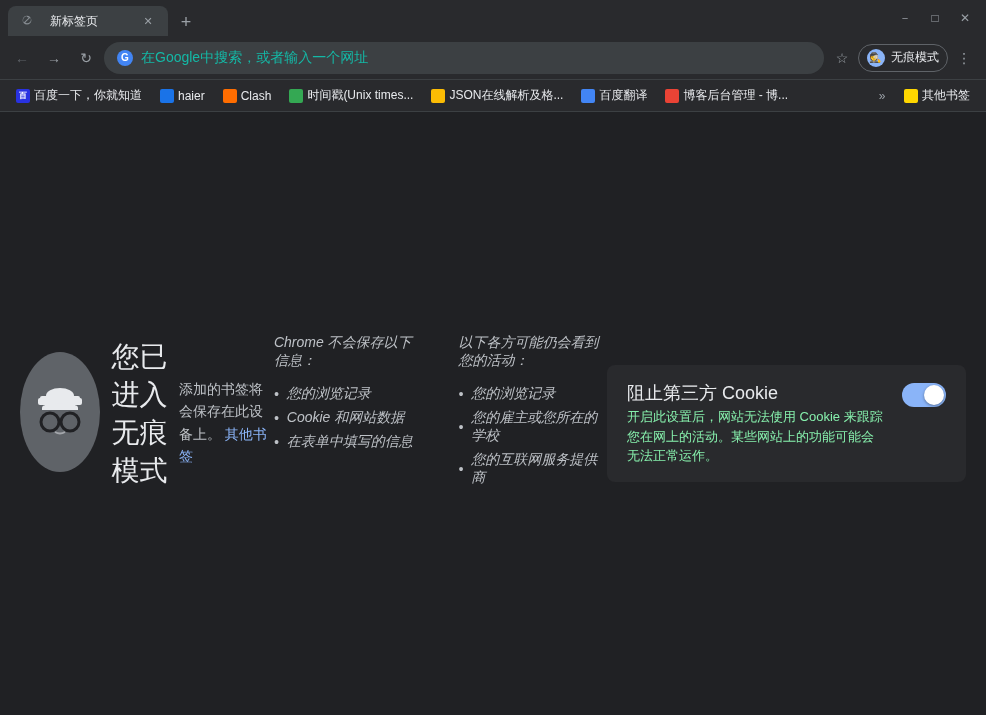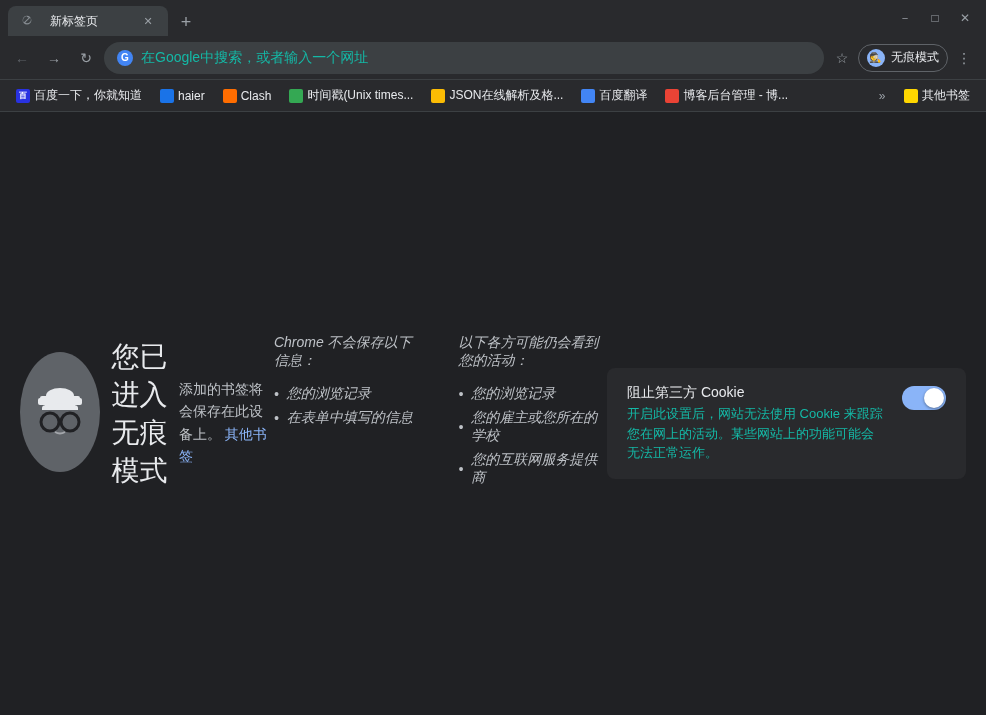--- a/index.html
+++ b/index.html
@@ -324,28 +324,28 @@
       padding: 16px 20px;
       display: flex;
       justify-content: space-between;
       align-items: flex-start;
     }
     .cookie-text-area {
       flex: 1;
       margin-right: 16px;
     }
     .cookie-title {
-      font-size: 14px;
+      font-size: 18px;
       font-weight: 500;
       color: #e8eaed;
       margin-bottom: 2px;
     }
     .cookie-desc {
       font-size: 13px;
-      color: #14b8a6;
+      color: #86efac;
       line-height: 1.5;
     }
     
     .toggle {
       width: 44px;
       height: 24px;
       border-radius: 12px;
       background: #8ab4f8;
       position: relative;
       cursor: pointer;
@@ -481,20 +481,23 @@
     <span>添加的书签将会保存在此设备上。</span>
     <a class="learn-link">其他书签</a>
   </div>
 
   <div class="two-col">
     <div class="col">
       <div class="col-title">Chrome 不会保存以下信息：</div>
       <ul class="col-list">
         <li>
             <span>您的浏览记录</span>
+          </li>
+        <li>
+            <span>Cookie 和网站数据</span>
           </li>
         <li>
             <span>在表单中填写的信息</span>
           </li>
       </ul>
     </div>
     <div class="col">
       <div class="col-title">以下各方可能仍会看到您的活动：</div>
       <ul class="col-list">
         <li>

